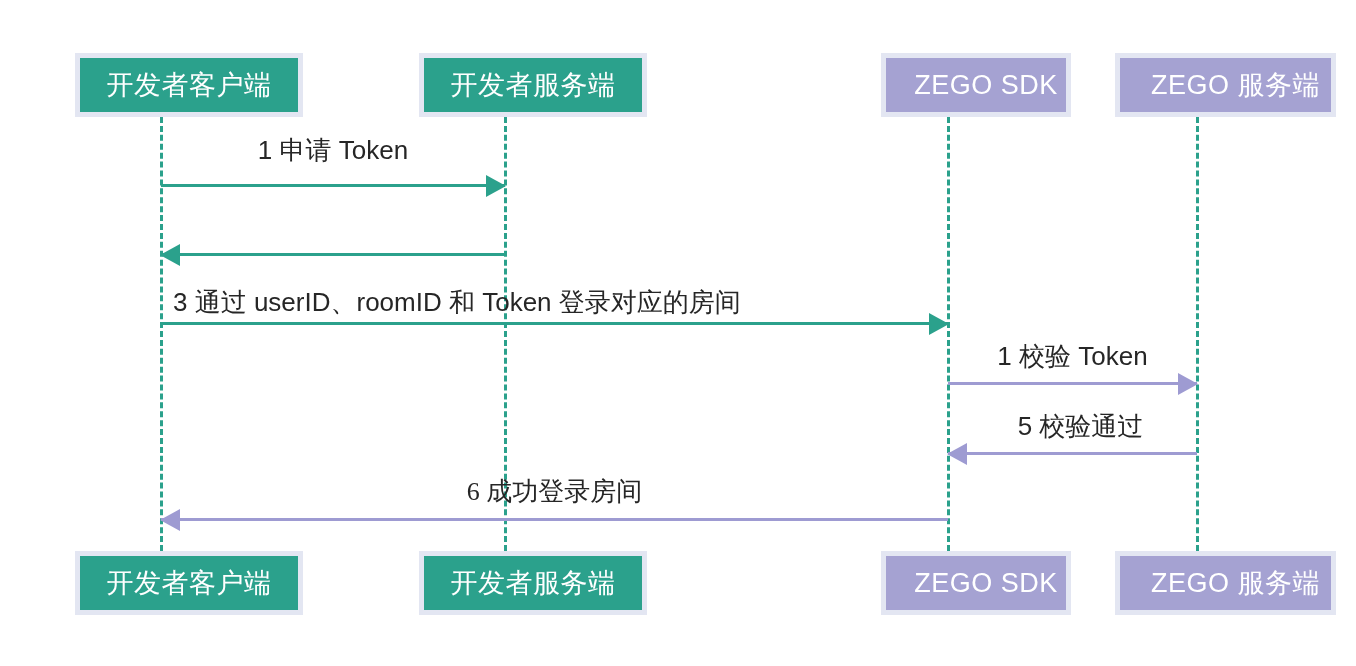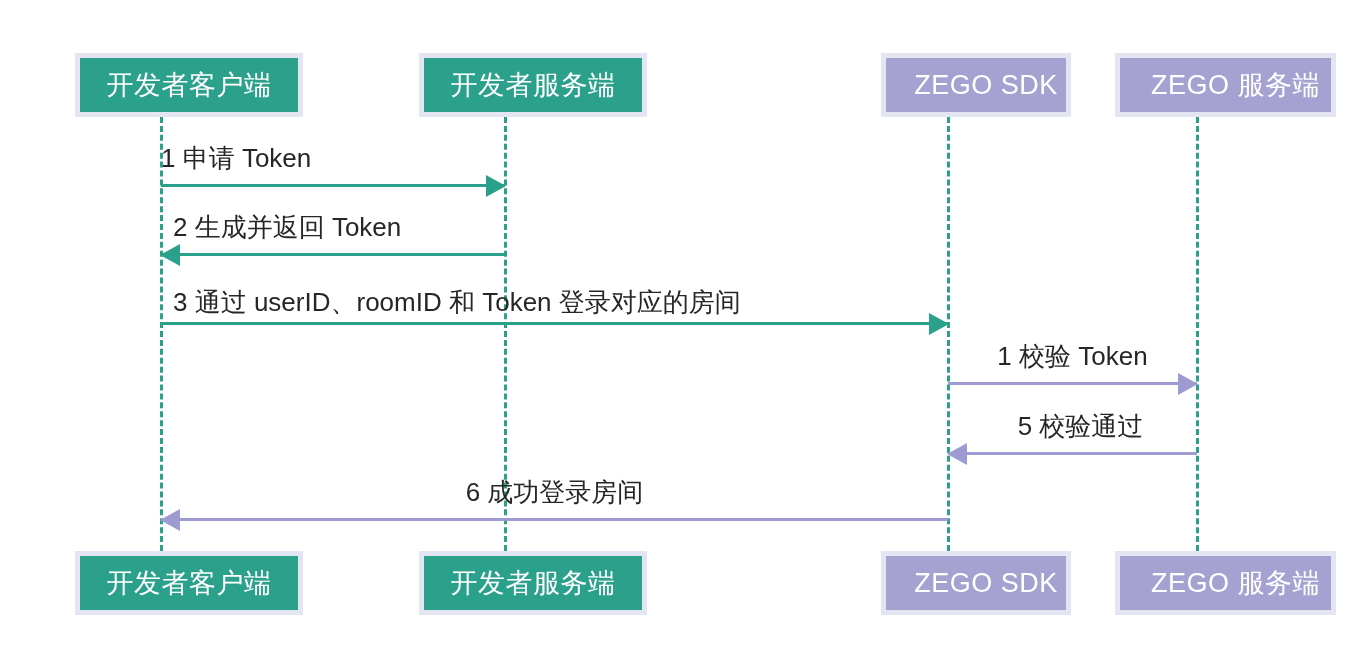--- a/index.html
+++ b/index.html
@@ -106,29 +106,28 @@
       <span>开发者服务端</span>
     </div>
     <div class="participant purple" style="left: 853px; top: 551px; width: 190px; height: 64px;">
       <span>ZEGO SDK</span>
     </div>
     <div class="participant purple" style="left: 1087px; top: 551px; width: 221px; height: 64px;">
       <span>ZEGO 服务端</span>
     </div>
     <div class="msg-line" style="left: 161px; top: 184px; width: 344px;"></div>
     <div class="arrowhead right" style="top: 175px; left: 486px;"></div>
-    <div class="msg-label" style="top: 144px; left: 161px; width: 344px; text-align: left;">1 申请 Token</div>
+    <div class="msg-label" style="top: 136px; left: 161px; width: 344px; text-align: center;">1 申请 Token</div>
     <div class="msg-line" style="left: 161px; top: 253px; width: 344px;"></div>
     <div class="arrowhead left" style="top: 244px; left: 160px;"></div>
-    <div class="msg-label" style="top: 213px; left: 173px;">2 生成并返回 Token</div>
     <div class="msg-line" style="left: 161px; top: 322px; width: 787px;"></div>
     <div class="arrowhead right" style="top: 313px; left: 929px;"></div>
     <div class="msg-label" style="top: 288px; left: 173px; text-align: right;">3 通过 userID、roomID 和 Token 登录对应的房间</div>
     <div class="msg-line purple" style="left: 948px; top: 382px; width: 249px;"></div>
     <div class="arrowhead right purple" style="top: 373px; left: 1178px;"></div>
     <div class="msg-label" style="top: 342px; left: 948px; width: 249px; text-align: center;">1 校验 Token</div>
     <div class="msg-line purple" style="left: 948px; top: 452px; width: 249px;"></div>
     <div class="arrowhead left purple" style="top: 443px; left: 947px;"></div>
     <div class="msg-label" style="top: 412px; left: 948px; width: 249px; text-align: center; margin-left: 8px;">5 校验通过</div>
     <div class="msg-line purple" style="left: 161px; top: 518px; width: 787px;"></div>
     <div class="arrowhead left purple" style="top: 509px; left: 160px;"></div>
-    <div class="msg-label" style="top: 478px; left: 161px; width: 787px; text-align: center;">6 成功登录房间</div>
+    <div class="msg-label" style="top: 478px; left: 161px; width: 787px; text-align: center; font-family: Liberation Serif, serif;">6 成功登录房间</div>
   </div>
 
 </body></html>

